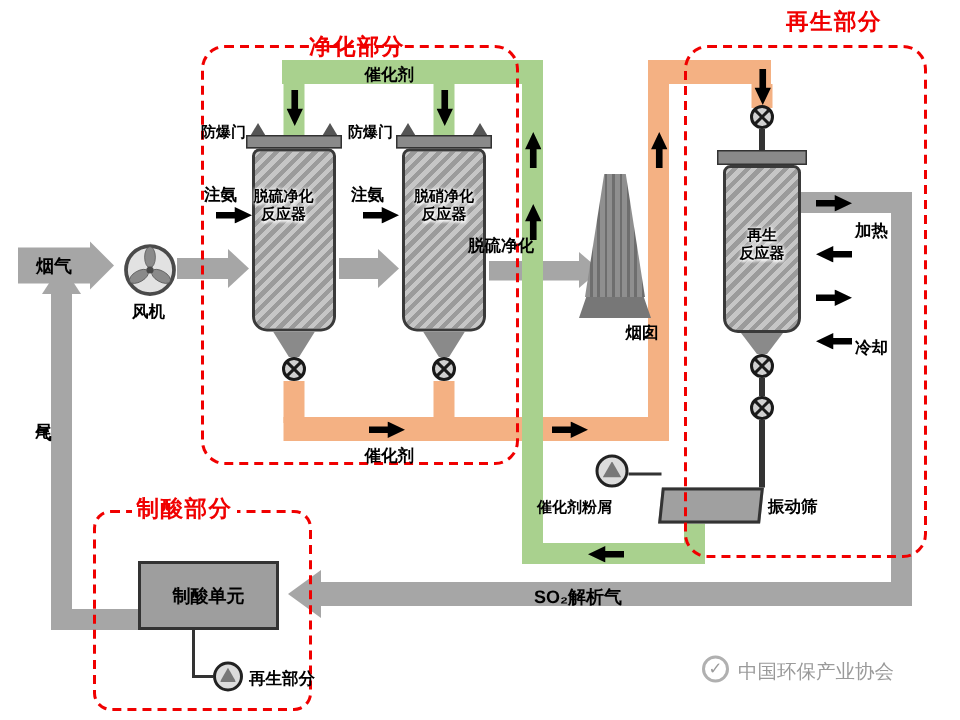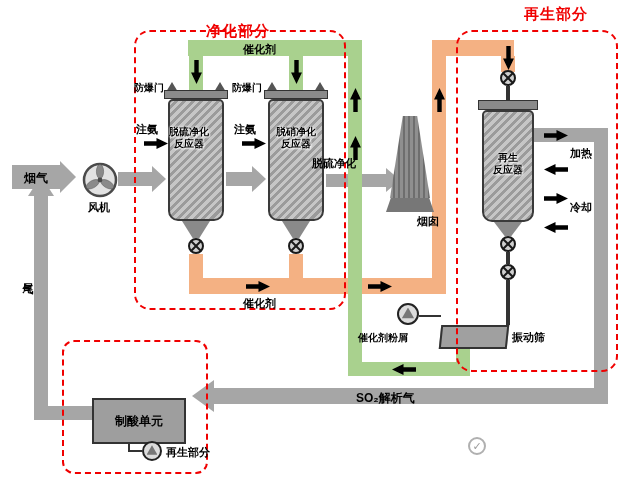--- a/index.html
+++ b/index.html
@@ -49,20 +49,21 @@
 </head>
 <body>
 
 <div id="canvas">
 
   <div class="dashed-box" style="left:134px;top:30px;width:212px;height:280px;"></div>
   <div class="dashed-box" style="left:456px;top:30px;width:162px;height:342px;"></div>
   <div class="dashed-box" style="left:62px;top:340px;width:146px;height:134px;border-radius:12px;"></div>
   <div class="red-title" style="left:206px;top:22px;">净化部分</div>
   <div class="red-title" style="left:524px;top:5px;">再生部分</div>
+  <div class="red-title" style="left:88px;top:330px;background:#fff;padding:0 3px;">制酸部分</div>
 
   <div class="pipe green" style="left:188px;top:40px;width:174px;height:16px;"></div>
   <div class="pipe green" style="left:189px;top:56px;width:14px;height:36px;"></div>
   <div class="pipe green" style="left:289px;top:56px;width:14px;height:36px;"></div>
   <div class="pipe green z2" style="left:348px;top:40px;width:14px;height:336px;"></div>
   <div class="pipe green" style="left:348px;top:362px;width:122px;height:14px;"></div>
   <div class="pipe green" style="left:456px;top:349px;width:14px;height:14px;"></div>
 
   <div class="pipe orange" style="left:432px;top:40px;width:14px;height:254px;"></div>
   <div class="pipe orange" style="left:432px;top:40px;width:82px;height:16px;"></div>
@@ -150,21 +151,21 @@
   <div style="position:absolute;left:440px;top:325px;width:68px;height:24px;background:#a0a0a0;
               border:2px solid #333;box-sizing:border-box;transform:skewX(-6deg);z-index:3;"></div>
   <div class="lbl t11" style="left:512px;top:330px;">振动筛</div>
   <div class="thin" style="left:419px;top:315px;width:22px;height:2px;"></div>
   <div class="pump" style="left:397px;top:303px;width:22px;height:22px;">
       <div class="imp"></div>
     </div>
   <div class="lbl t10" style="left:358px;top:331px;text-align:center;">催化剂粉屑</div>
 
   <div style="position:absolute;left:92px;top:374px;width:94px;height:46px;background:#9e9e9e;border:2px solid #333;
-              box-sizing:border-box;z-index:3;display:flex;align-items:center;justify-content:center;margin-top:24px;">
+              box-sizing:border-box;z-index:3;display:flex;align-items:center;justify-content:center;">
     <span class="lbl t12" style="position:static;">制酸单元</span>
   </div>
   <div class="thin" style="left:128px;top:420px;width:2px;height:32px;"></div>
   <div class="thin" style="left:130px;top:450px;width:12px;height:2px;"></div>
   <div class="pump" style="left:142px;top:441px;width:20px;height:20px;">
       <div class="imp"></div>
     </div>
   <div class="lbl t11" style="left:166px;top:445px;">再生部分</div>
 
   <div class="ad" style="left:190px;top:60px;"></div>
@@ -184,20 +185,21 @@
   <div class="al" style="left:544px;top:221px;"></div>
 
   <div class="lbl t10" style="left:134px;top:81px;">防爆门</div>
   <div class="lbl t10" style="left:232px;top:81px;">防爆门</div>
   <div class="lbl t11" style="left:136px;top:122px;">注氨</div>
   <div class="lbl t11" style="left:234px;top:122px;">注氨</div>
   <div class="lbl t11" style="left:243px;top:42px;">催化剂</div>
   <div class="lbl t11" style="left:243px;top:296px;">催化剂</div>
   <div class="lbl t11" style="left:312px;top:156px;">脱硫净化</div>
   <div class="lbl t11" style="left:570px;top:146px;">加热</div>
-  <div class="lbl t11" style="left:570px;top:200px;">冷却</div>
+  <div class="lbl t11" style="left:570px;top:224px;">冷却</div>
   <div class="lbl t12" style="left:356px;top:390px;">SO₂解析气</div>
   <div class="lbl t11" style="left:20px;top:274px;writing-mode:vertical-rl;text-orientation:upright;">尾气</div>
 
   <div style="position:absolute;left:468px;top:437px;width:18px;height:18px;border:2px solid #b0b0b0;border-radius:50%;
               box-sizing:border-box;text-align:center;line-height:14px;font-size:11px;z-index:5;" class="wm">✓</div>
+  <div class="lbl wm" style="left:492px;top:439px;font-size:13px;font-weight:normal;color:#9a9a9a;">中国环保产业协会</div>
 
 </div>
 
 </body></html>

